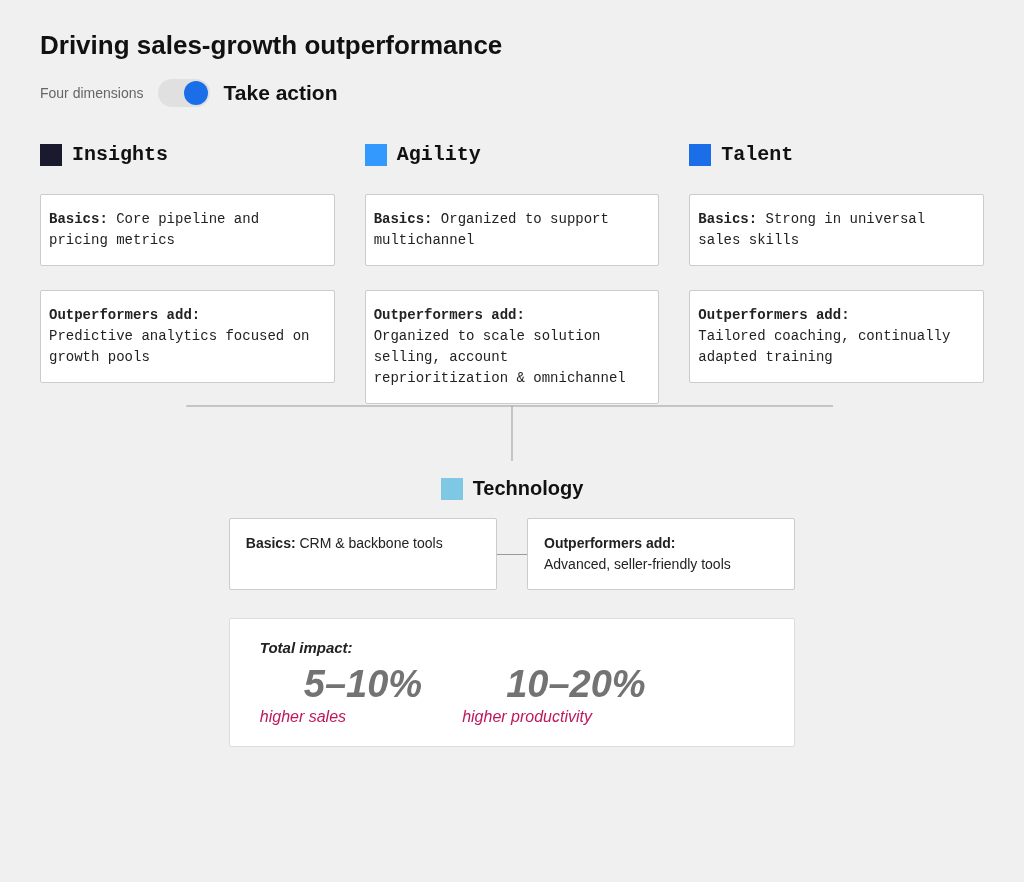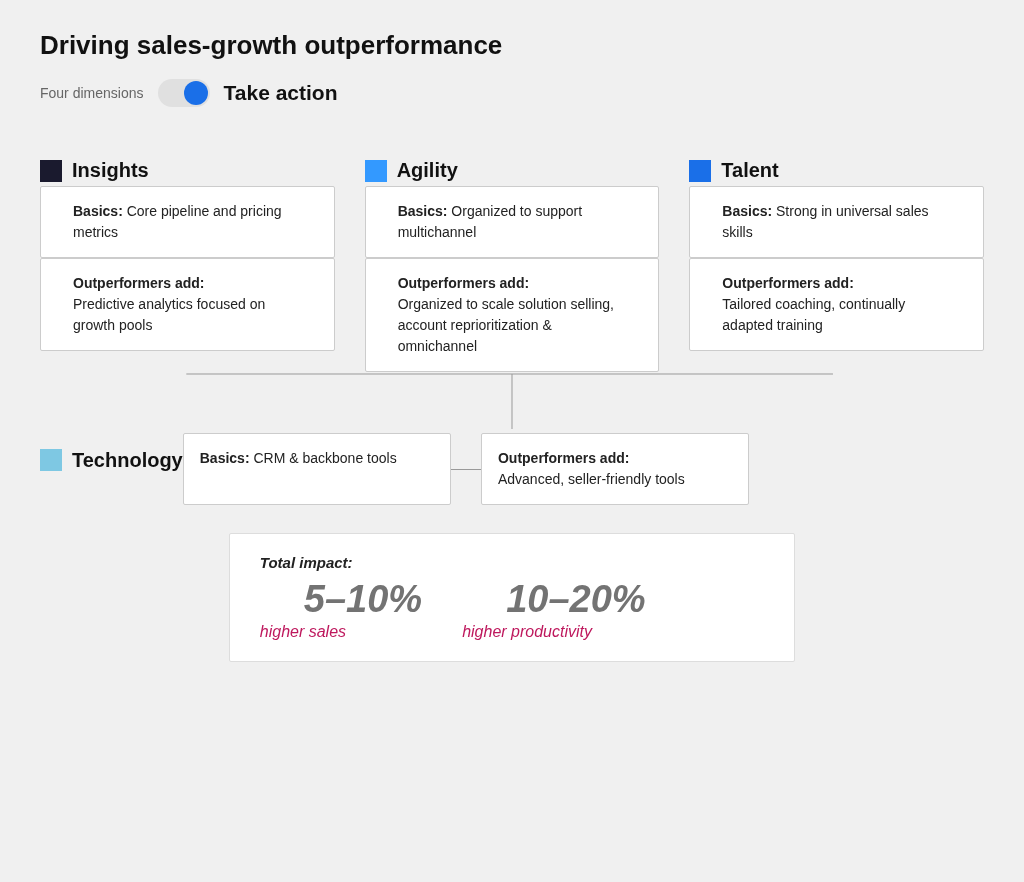--- a/index.html
+++ b/index.html
@@ -15,21 +15,21 @@
       font-size: 26px;
       font-weight: 700;
       margin-bottom: 18px;
       color: #111;
     }
 
     .toggle-row {
       display: flex;
       align-items: center;
       gap: 14px;
-      margin-bottom: 52px;
+      margin-bottom: 36px;
     }
 
     .toggle-label-left {
       font-size: 14px;
       color: #666;
     }
 
     .toggle-container {
       position: relative;
       width: 52px;
@@ -60,21 +60,22 @@
       display: grid;
       grid-template-columns: 1fr 1fr 1fr;
       gap: 30px;
       margin-bottom: 0;
       position: relative;
     }
 
     .column-card {
       display: flex;
       flex-direction: column;
-      gap: 0;
+      gap: 24px;
+      font-family: Liberation Mono, monospace;
     }
 
     .column-header {
       display: flex;
       align-items: center;
       gap: 10px;
       margin-bottom: 4px;
     }
 
     .column-icon-dark {
@@ -101,36 +102,36 @@
     .column-title {
       font-size: 20px;
       font-weight: 700;
       color: #111;
     }
 
     .info-box {
       background: #fff;
       border: 1px solid #ccc;
       border-radius: 2px;
-      padding: 14px 32px;
+      padding: 14px 8px;
       font-size: 14px;
       line-height: 1.5;
       color: #222;
     }
 
     .info-box .label-bold {
       font-weight: 700;
     }
 
     
     .technology-section {
       display: flex;
-      flex-direction: row;
-      align-items: center;
-      margin-top: 4px;
+      flex-direction: column;
+      align-items: center;
+      margin-top: 16px;
     }
 
     .tech-header {
       display: flex;
       align-items: center;
       gap: 10px;
       margin-bottom: 18px;
     }
 
     .column-icon-light-blue {

